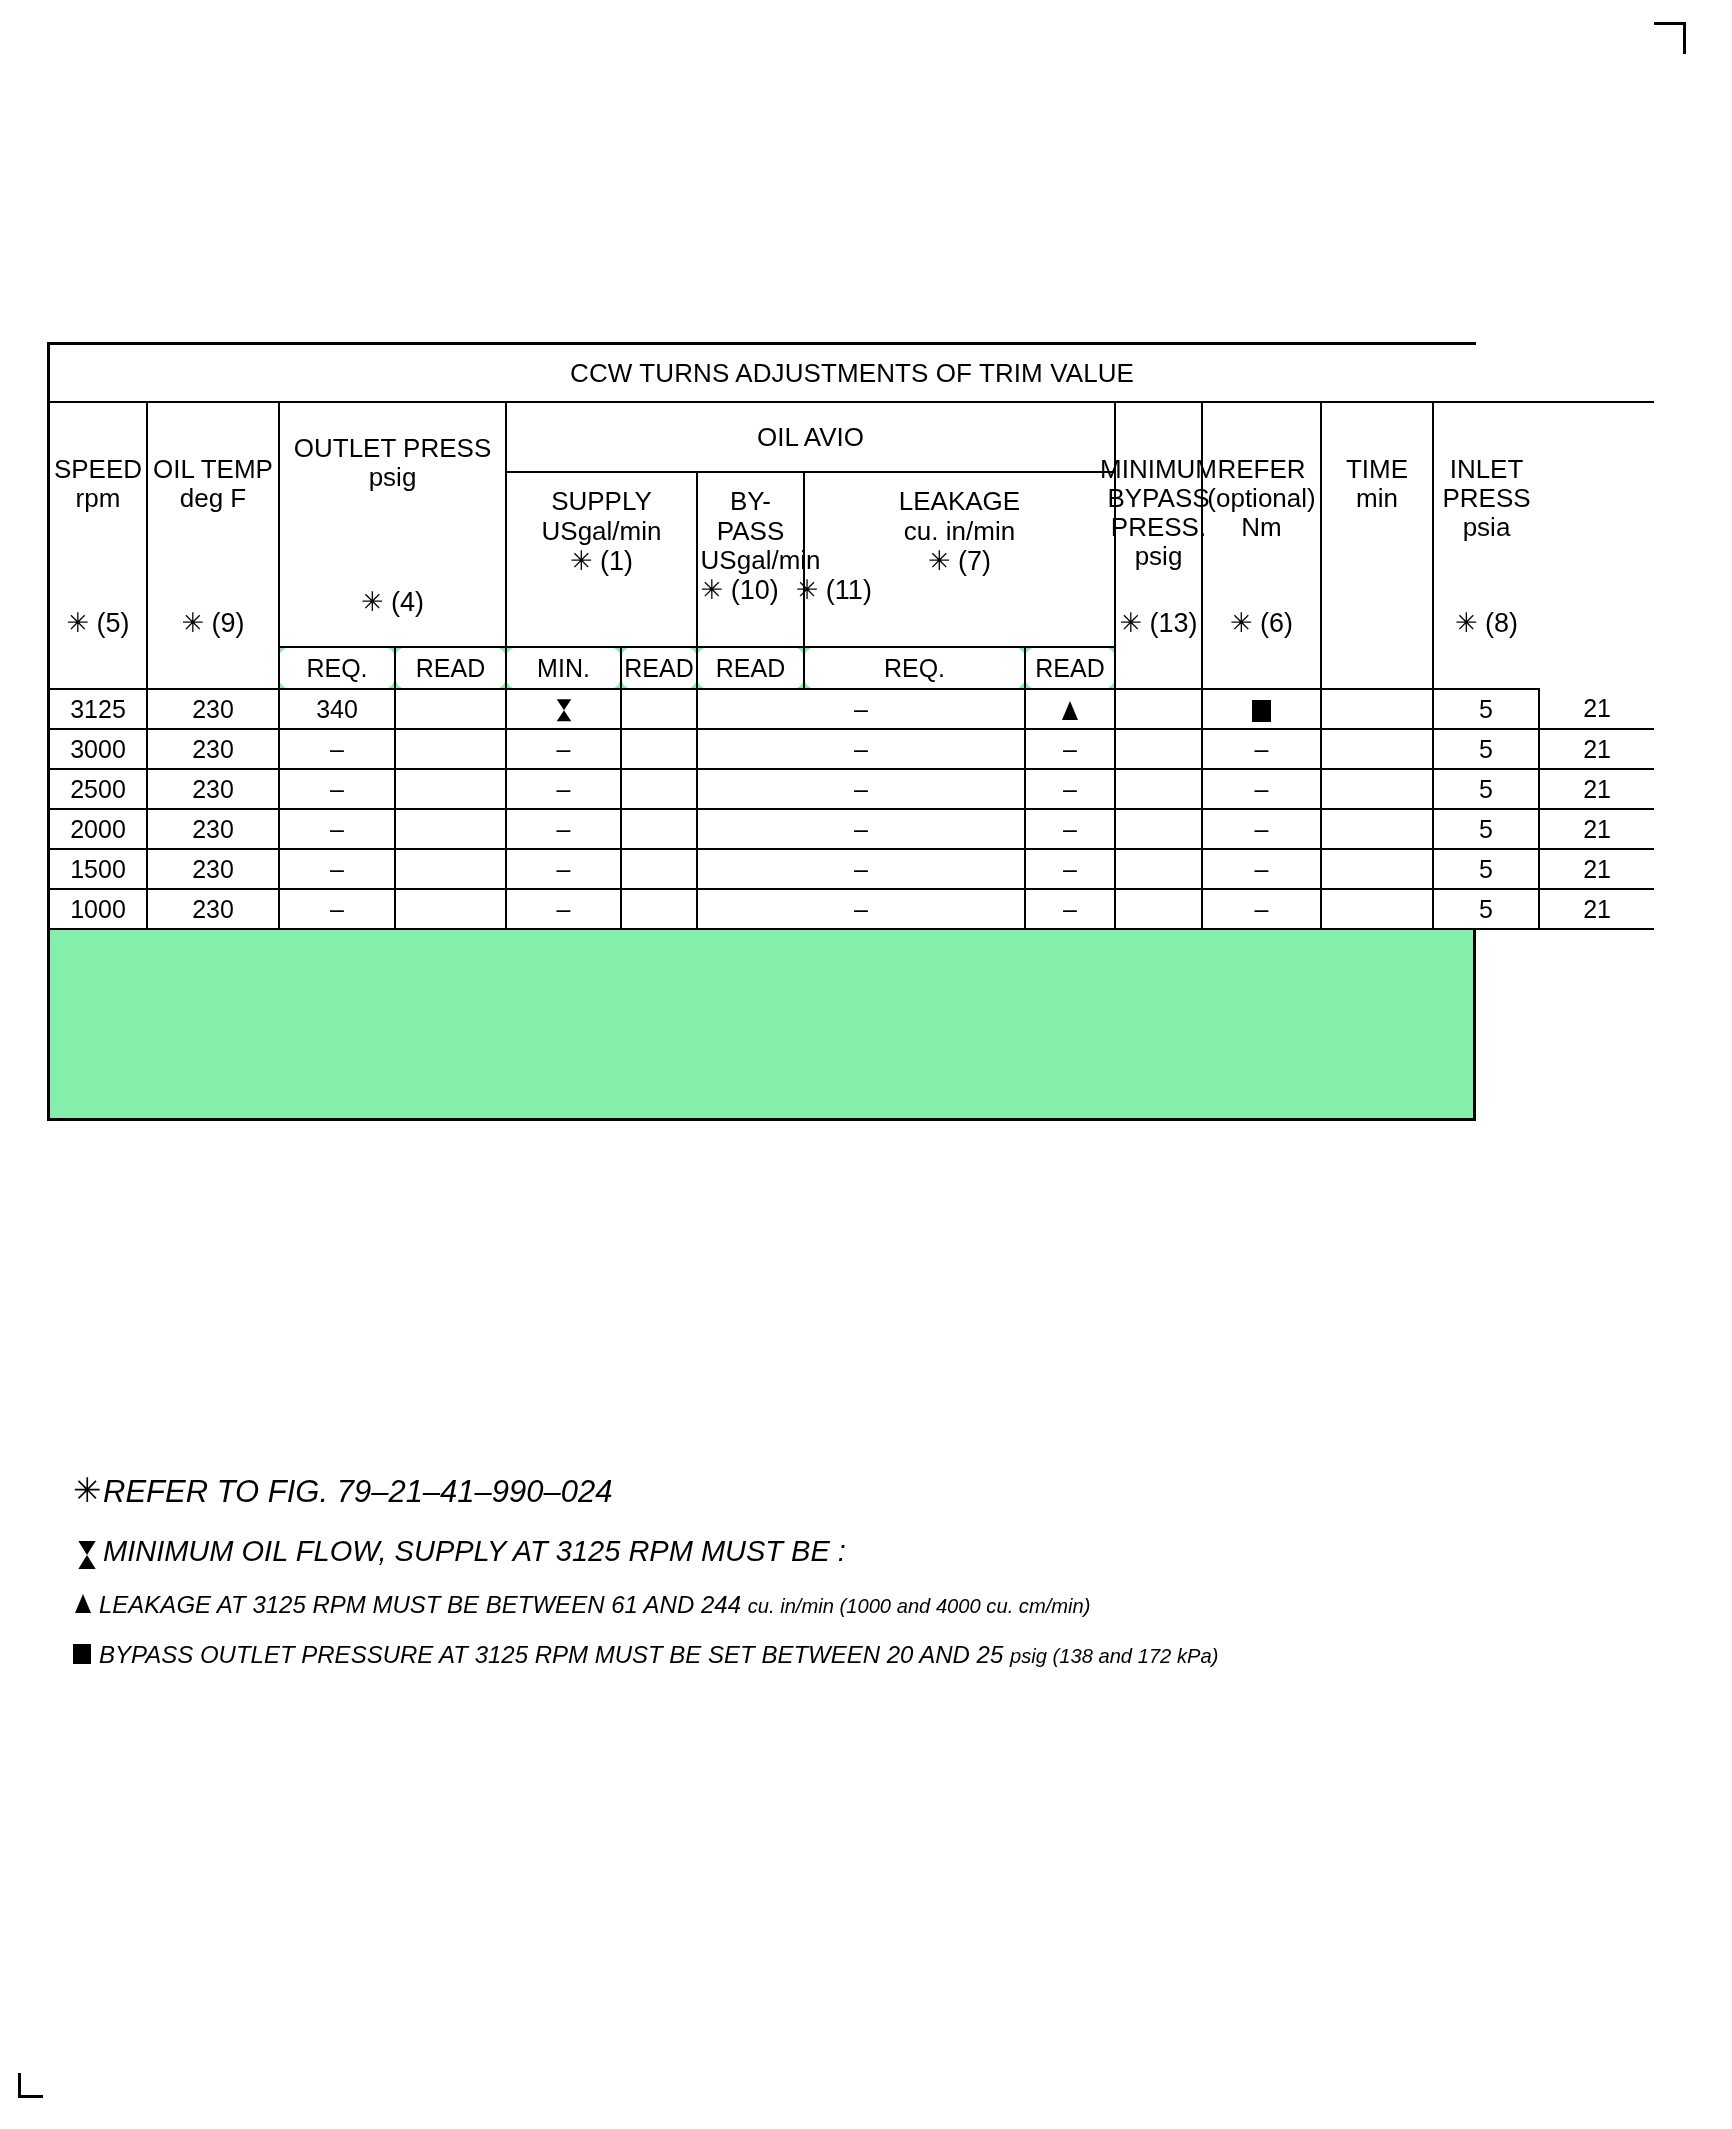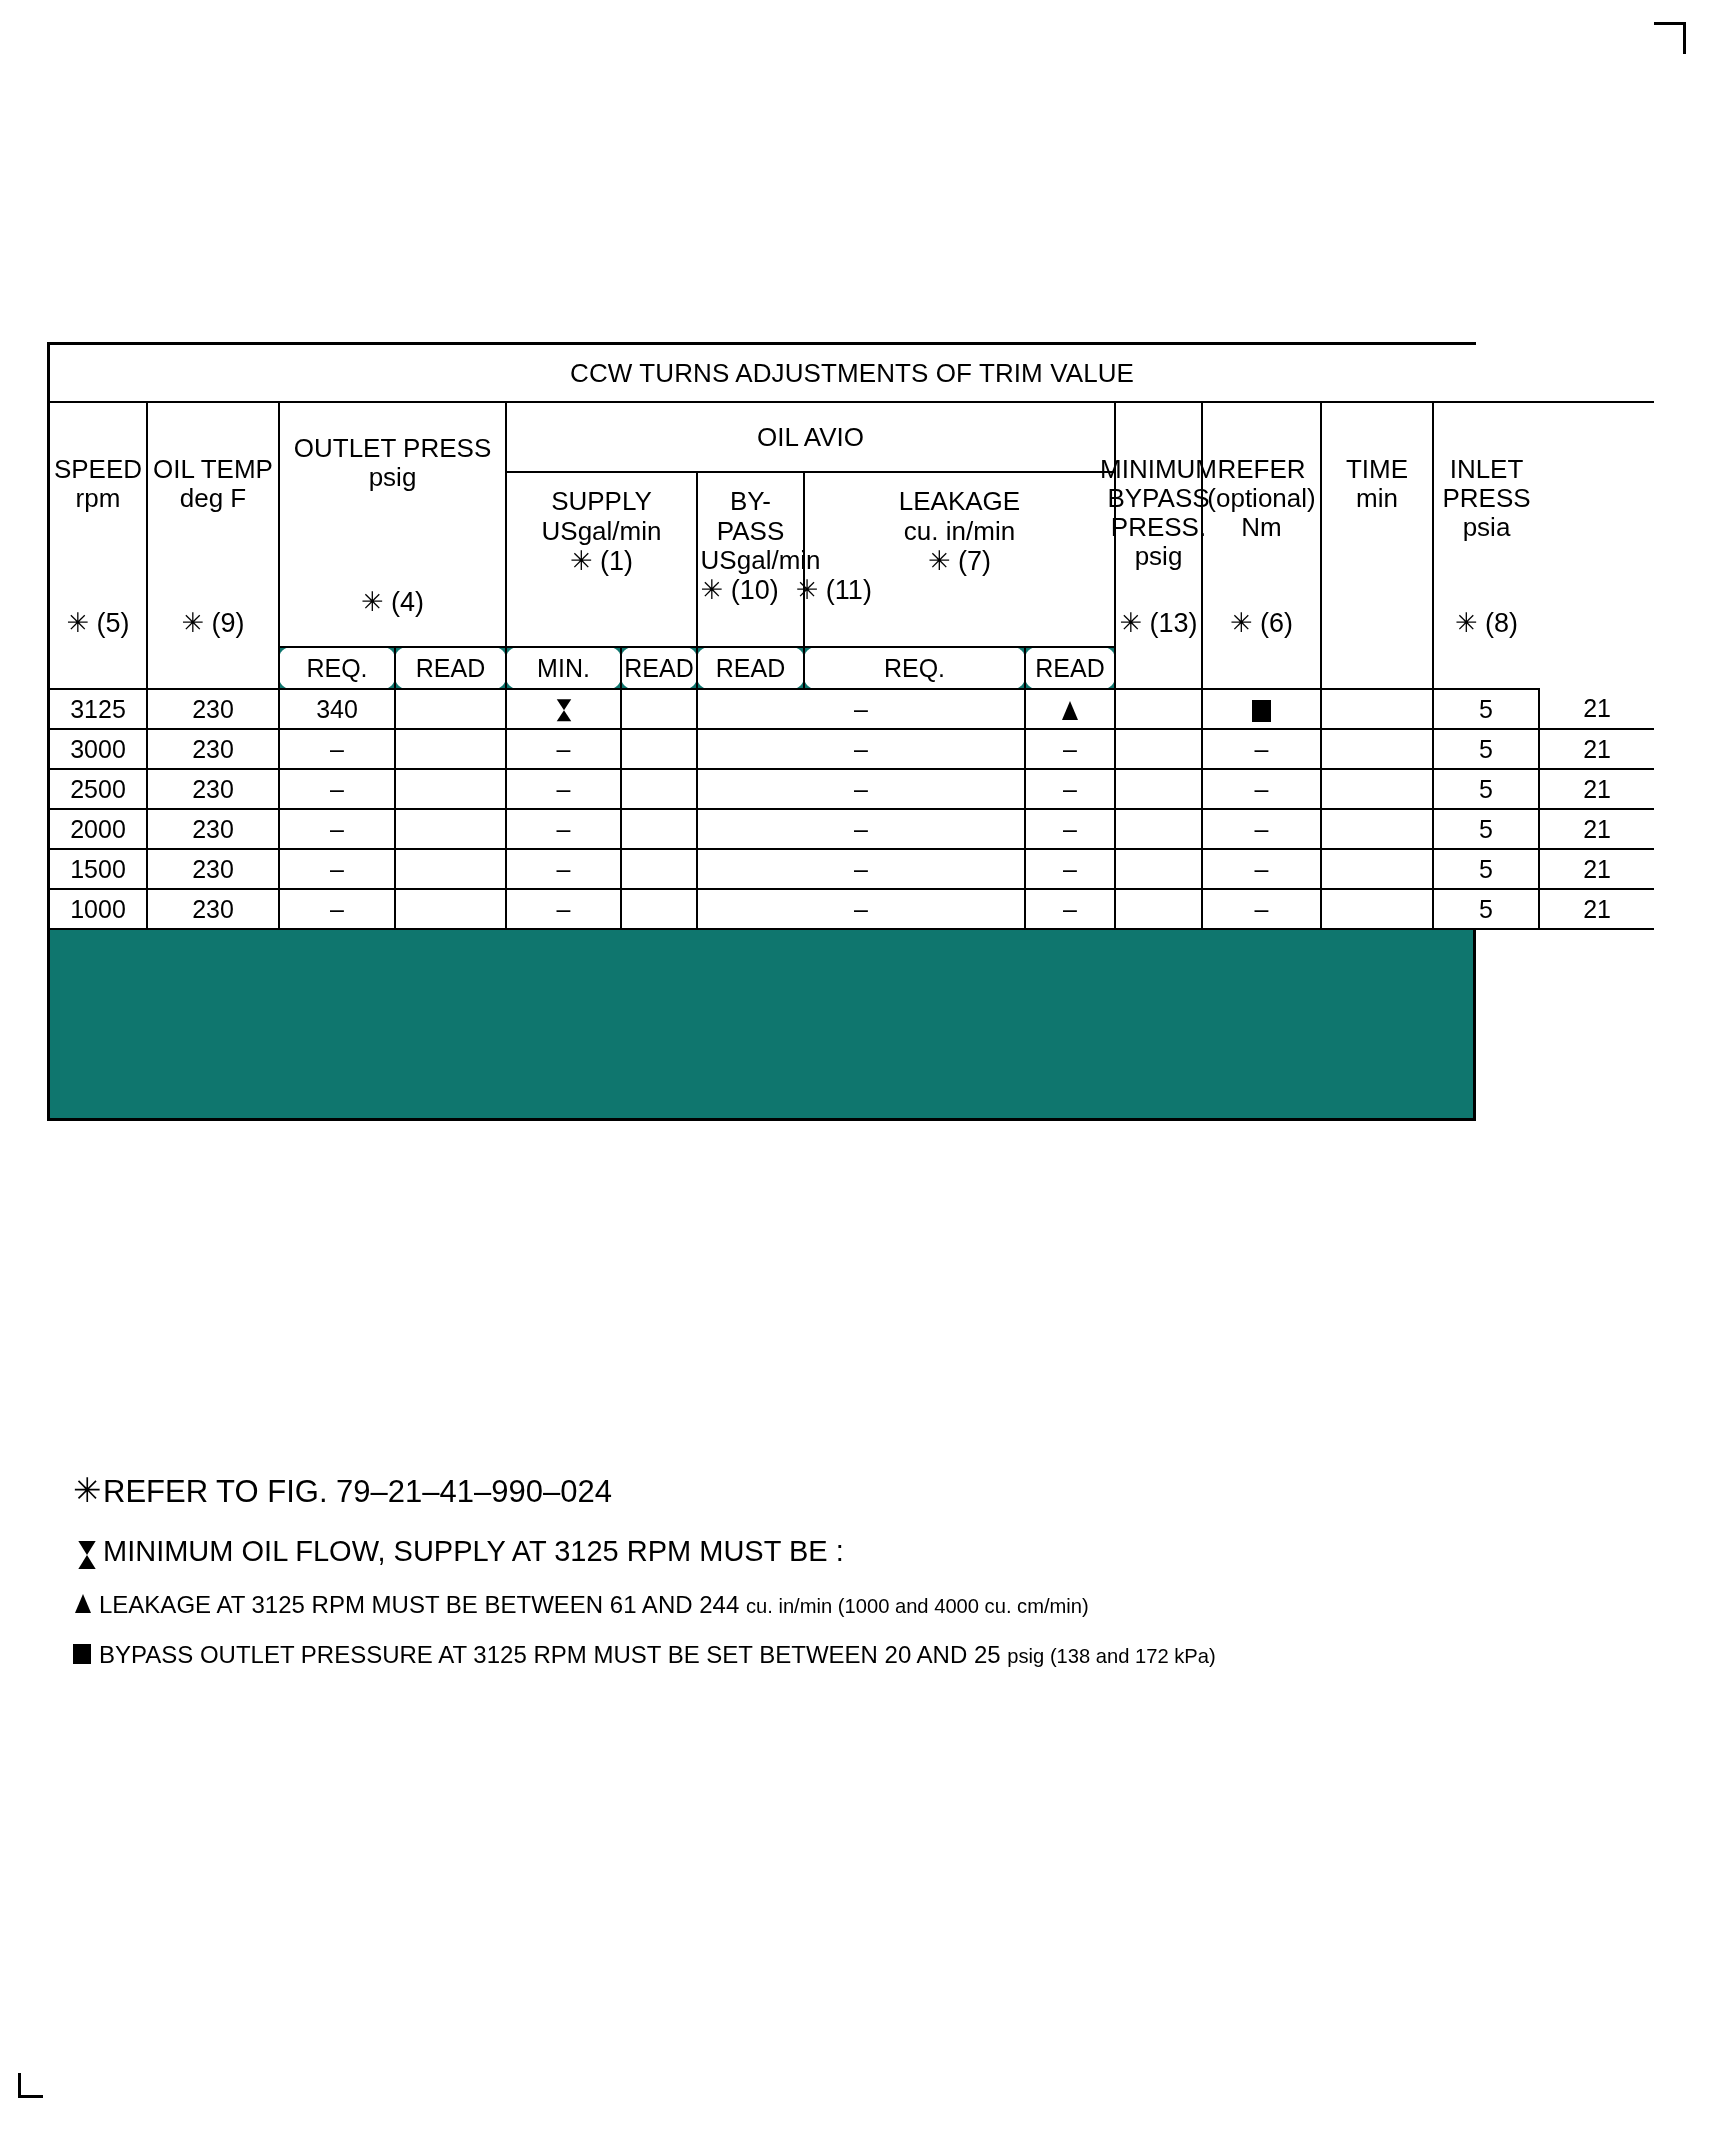--- a/index.html
+++ b/index.html
@@ -53,21 +53,21 @@
 
   
   #figure-frame {
     position: absolute;
     left: 47px;
     top: 342px;
     width: 1429px;
     height: 779px;
     border: 3.9px solid #000;
     box-sizing: border-box;
-    background: #0f766e;
+    background: #86efac;
   }
 
   
   table.datatable {
     border-collapse: collapse;
     table-layout: fixed;
     width: 1421px;
     margin: 0;
   }
   table.datatable td,
@@ -175,21 +175,21 @@
     margin-bottom: 17px;
   }
   .fn-mark {
     flex: 0 0 auto;
     width: 30px;
     display: flex;
     align-items: center;
     justify-content: flex-start;
   }
   .fn-body { flex: 1 1 auto; }
-  .fn-line { white-space: nowrap; }
+  .fn-line { white-space: nowrap; font-style: italic; }
 
   #fn-asterisk { margin-bottom: 22px; }
   #fn-asterisk .fn-mark { font-size: 34px; line-height: 35px; }
   #fn-asterisk .fn-line { font-size: 31px; line-height: 37px; }
 
   #fn-diamond { margin-bottom: 21px; align-items: center; }
   #fn-diamond .fn-mark { padding-top: 9px; }
   #fn-diamond .fn-line { font-size: 29px; line-height: 34px; }
   #fn-diamond .fn-line.indent { padding-left: 9px; }
 

